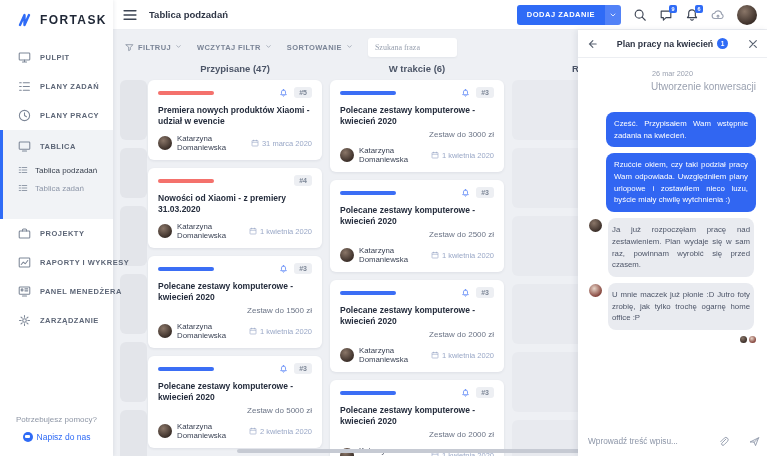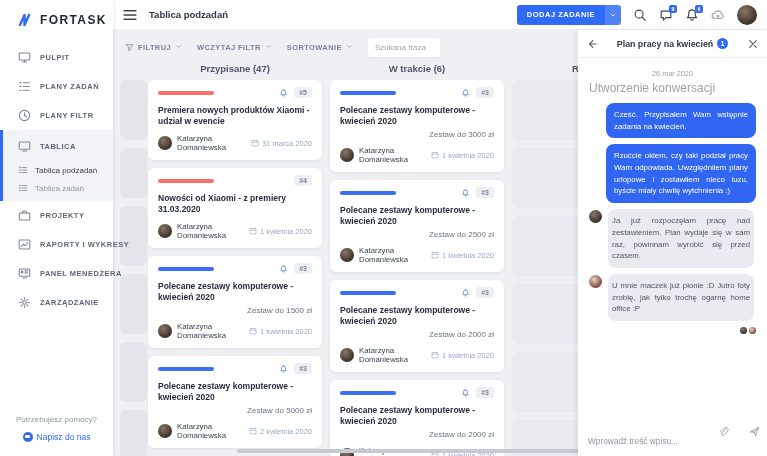--- a/index.html
+++ b/index.html
@@ -18,21 +18,21 @@
   .nav-lb { font-size:7.5px; font-weight:bold; letter-spacing:.5px; color:#5d6677; white-space:nowrap; }
   .nav-ic { width:13px; height:13px; flex:0 0 13px; display:inline-flex; }
   .nav-ic svg { width:13px; height:13px; stroke:#7d8797; fill:none; stroke-width:1.3; stroke-linecap:round; stroke-linejoin:round; }
   .nav-group { background:#f1f3f6; border-left:3px solid #2f6bf6; }
   .nav-group .nav-item { padding-left:15px; }
   .nav-sub { display:flex; align-items:center; gap:7px; padding:4px 4px 4px 15px; cursor:pointer; }
   .nav-sub .nav-ic, .nav-sub .nav-ic svg { width:10px; height:10px; flex-basis:10px; }
   .nav-sub-lb { font-size:8px; color:#8d96a8; white-space:nowrap; }
   .nav-sub.active .nav-sub-lb { color:#39414f; }
   .nav-group .nav-item:first-child { padding-top:10px; }
-  .nav-sub:last-child { padding-bottom:8px; }
+  .nav-sub:last-child { padding-bottom:26px; }
   .help { position:absolute; bottom:10px; left:0; width:113px; text-align:center; }
   .help-q { font-size:8px; color:#8f97a6; margin-bottom:4px; }
   .help-link { display:inline-flex; align-items:center; gap:4px; cursor:pointer; }
   .help-ic { width:10px; height:10px; border-radius:50%; background:#2f6bf6; display:inline-block; position:relative; }
   .help-ic:after { content:""; position:absolute; left:2.5px; top:3px; width:5px; height:3px; border-radius:1px; background:#fff; }
   .help-lb { font-size:8.5px; color:#2f6bf6; }
   
   #topbar { position:absolute; left:113px; right:0; top:0; height:30px; background:#fff;
     border-bottom:1px solid #eceef2; display:flex; align-items:center; padding:0 10px; z-index:4; }
   .burger svg { width:13px; height:11px; stroke:#39414f; stroke-width:1.5; stroke-linecap:round; }
@@ -52,22 +52,22 @@
   .av-dark { background:radial-gradient(circle at 38% 32%, #8a7668, #3a2e28 72%); }
   .av-nat { background:radial-gradient(circle at 40% 35%, #e8d5c8, #7e3b33 75%); }
   
   #board { position:absolute; left:113px; top:30px; right:0; bottom:0; }
   #filterbar { position:absolute; top:7px; left:12px; height:20px; display:flex; align-items:center; gap:15px; }
   .f-item { display:flex; align-items:flex-start; gap:4px; cursor:pointer; }
   .f-item svg { stroke:#7a8496; fill:none; stroke-width:1.3; stroke-linecap:round; stroke-linejoin:round; }
   .f-lb { font-size:7.5px; font-weight:bold; letter-spacing:.4px; color:#7a8496; }
   .f-chev { width:7px; height:7px; }
   .f-funnel { width:9px; height:9px; }
-  #search-input { width:72px; height:19px; border:none; border-radius:3px; background:#fff; font-size:8px;
-    padding:0 7px; color:#39414f; outline:none; box-shadow:0 1px 2px rgba(25,35,60,.05); font-family:Liberation Sans, sans-serif; }
+  #search-input { width:89px; height:19px; border:none; border-radius:3px; background:#fff; font-size:8px;
+    padding:0 7px; color:#39414f; outline:none; box-shadow:0 1px 2px rgba(25,35,60,.05); font-family:Liberation Serif, serif; }
   #search-input::placeholder { color:#99a1b0; }
   .col-header { position:absolute; top:33px; width:174px; text-align:center; font-size:9.5px; font-weight:bold; color:#4d5668; }
   .cards { position:absolute; top:50px; width:174px; display:flex; flex-direction:column; gap:8px; }
   .card { background:#fff; border-radius:6px; box-shadow:0 1px 3px rgba(25,35,60,.08); padding:7px 10px 8px; cursor:pointer; }
   .card-top { display:flex; align-items:center; }
   .bar { width:56px; height:4px; border-radius:2px; }
   .bar.red { background:#f4716c; } .bar.blue { background:#3b6ef5; }
   .c-flex { flex:1; }
   .c-bell { display:inline-flex; margin-right:6px; }
   .c-bell svg { width:9px; height:10px; fill:none; stroke-width:1.2; stroke-linecap:round; stroke-linejoin:round; }
@@ -87,30 +87,30 @@
   #panel { position:absolute; left:578px; top:30px; width:189px; bottom:0; background:#fff; z-index:6;
     box-shadow:-2px 0 6px rgba(25,35,60,.08); display:flex; flex-direction:column; }
   .p-head { height:28px; border-bottom:1px solid #eceef2; display:flex; align-items:center; padding:0 9px; flex:0 0 28px; }
   .p-back svg, .p-close svg { width:10px; height:10px; stroke:#5a6372; fill:none; stroke-width:1.4; stroke-linecap:round; }
   .p-back, .p-close { display:inline-flex; cursor:pointer; }
   .p-title { flex:1; text-align:center; font-size:8.8px; font-weight:bold; color:#2e3545; }
   .p-badge { display:inline-block; width:11px; height:11px; border-radius:50%; background:#2f6bf6; color:#fff;
     font-size:6.5px; line-height:11px; text-align:center; font-weight:bold; margin-left:4px; vertical-align:1px; }
   .p-body { flex:1; padding:8px 11px 0; overflow:hidden; }
   .m-date { text-align:center; font-size:7.3px; color:#9aa1b0; margin:3px 0 3px; }
-  .m-meta { text-align:left; font-size:12px; color:#9aa1b0; margin-bottom:8px; }
+  .m-meta { text-align:right; font-size:10px; color:#9aa1b0; margin-bottom:20px; }
   .msg-sent { margin-left:auto; background:#3166f2; color:#fff; border-radius:8px; padding:6px 8px; width:150px;
     font-size:7.8px; line-height:1.5; text-align:justify; margin-bottom:6px; }
   .msg-row { display:flex; align-items:flex-start; gap:6px; margin-bottom:6px; }
   .mav { width:13px; height:13px; border-radius:50%; flex:0 0 13px; margin-top:1px; }
   .msg-recv { background:#e9ebf0; color:#4d5568; border-radius:8px; padding:6px 4px; width:146px;
     font-size:7.8px; line-height:1.5; text-align:justify; }
   .receipts { display:flex; justify-content:flex-end; gap:2px; margin-top:3px; }
   .receipts span { width:7px; height:7px; border-radius:50%; display:inline-block; }
-  .p-foot { flex:0 0 30px; display:flex; padding:0 10px; gap:20px; }
+  .p-foot { flex:0 0 30px; display:flex; align-items:center; padding:0 10px; gap:20px; }
   #chat-input { flex:1; border:none; outline:none; font-size:8.3px; color:#39414f; background:transparent; font-family:"Liberation Sans",sans-serif; }
   #chat-input::placeholder { color:#8d96a8; }
   .p-foot .tb-icon svg { width:11px; height:11px; stroke:#8d96a8; }
 </style>
 </head>
 <body>
 
 <div id="app">
 
   <aside id="sidebar">
@@ -138,21 +138,21 @@
           </span>
           <span class="nav-lb">PLANY ZADAŃ</span>
         </div>
         <div class="nav-item">
           <span class="nav-ic">
             <svg viewBox="0 0 16 16">
               <circle cx="8" cy="8" r="6.3"></circle>
               <path d="M8 4.5V8l2.4 1.6"></path>
             </svg>
           </span>
-          <span class="nav-lb">PLANY FILTR</span>
+          <span class="nav-lb">PLANY PRACY</span>
         </div>
         <div class="nav-group">
           <div class="nav-item active">
             <span class="nav-ic">
               <svg viewBox="0 0 16 16">
                 <rect x="1.5" y="2.5" width="13" height="9" rx="1"></rect>
                 <path d="M5.5 13.5h5"></path>
               </svg>
             </span>
             <span class="nav-lb">TABLICA</span>

